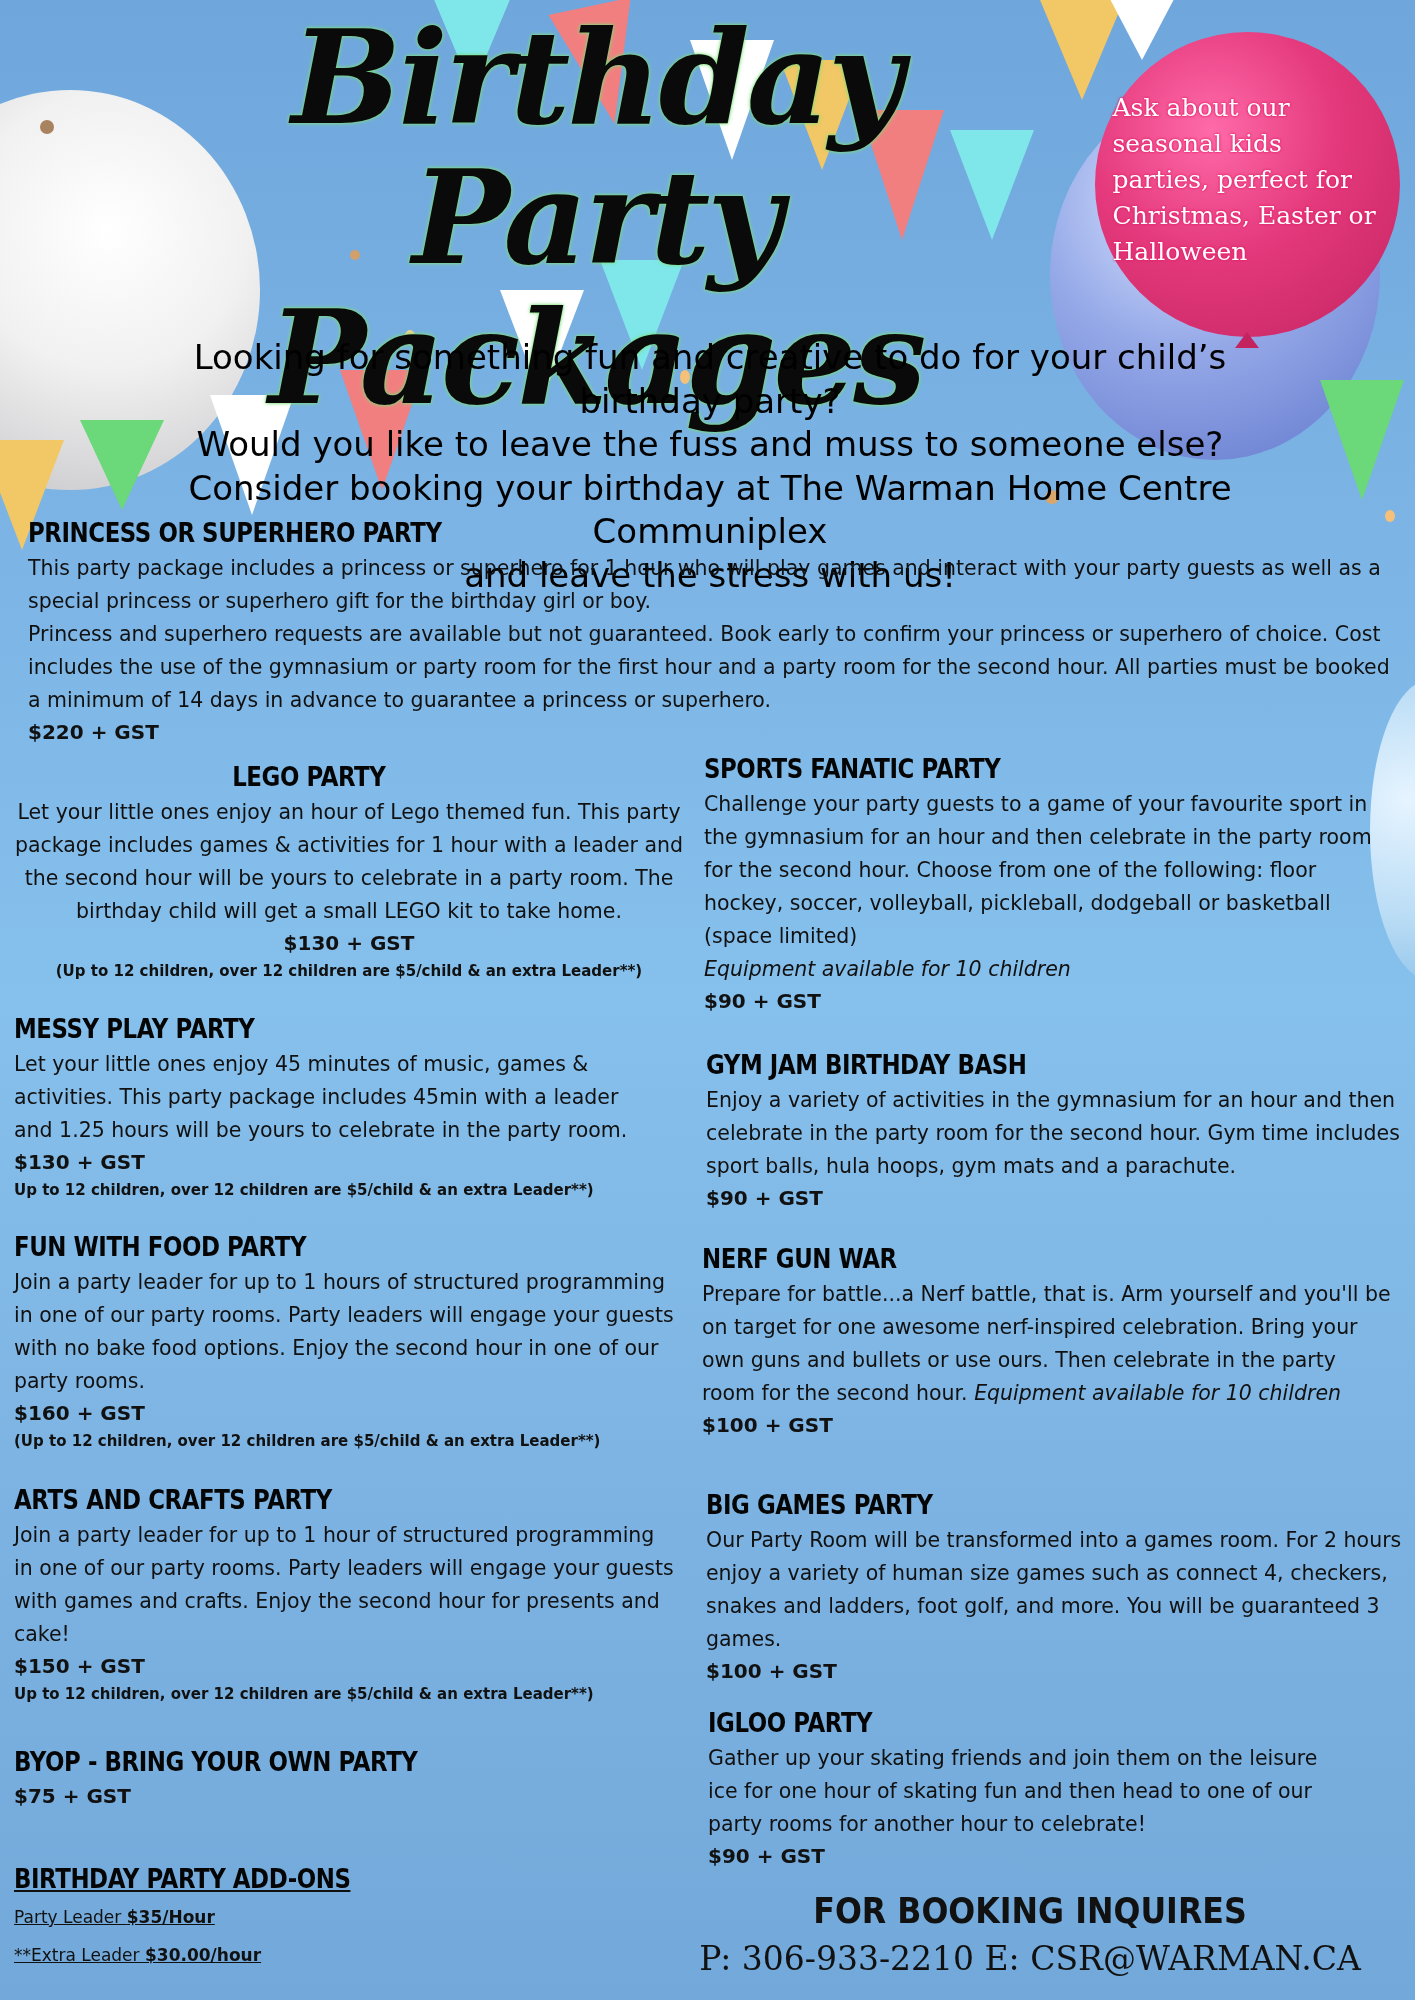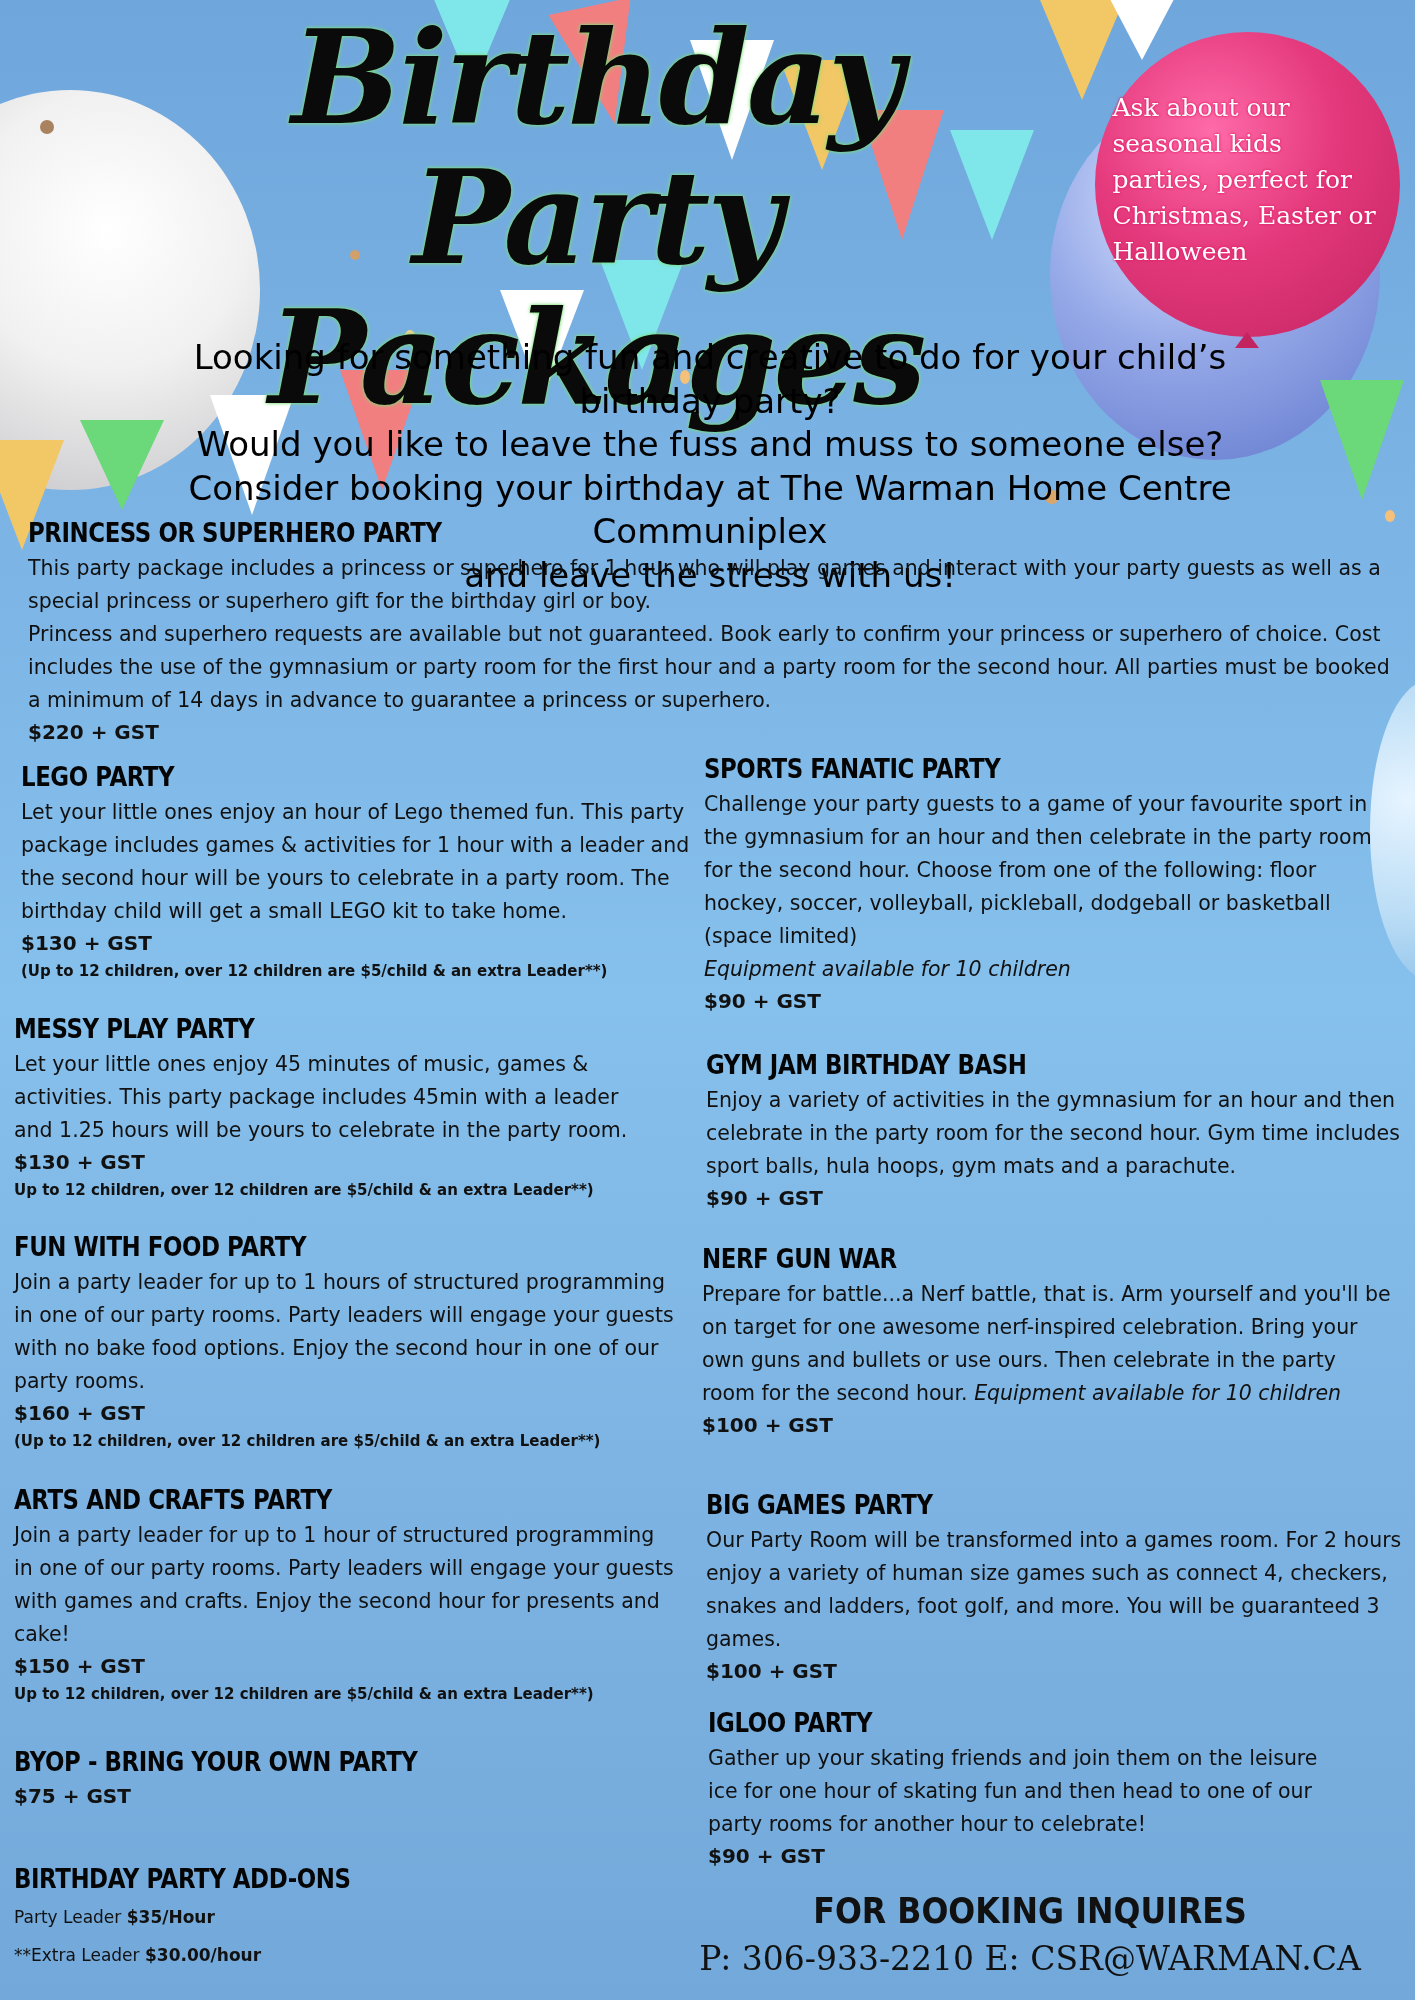--- a/index.html
+++ b/index.html
@@ -107,21 +107,21 @@
   <div>and leave the stress with us!</div>
 </div>
 
 <div class="section" style="left:28px;top:514px;width:1370px;">
   <h2 class="sec-title">PRINCESS OR SUPERHERO PARTY</h2>
   <p class="body">This party package includes a princess or superhero for 1 hour who will play games and interact with your party guests as well as a special princess or superhero gift for the birthday girl or boy.</p>
   <p class="body">Princess and superhero requests are available but not guaranteed. Book early to confirm your princess or superhero of choice. Cost includes the use of the gymnasium or party room for the first hour and a party room for the second hour. All parties must be booked a minimum of 14 days in advance to guarantee a princess or superhero.</p>
   <p class="price">$220 + GST</p>
 </div>
 
-<div class="section" style="left:21px;top:758px;width:670px;">
+<div class="section" style="left:14px;top:758px;width:670px;text-align:center;">
   <h2 class="sec-title">LEGO PARTY</h2>
   <p class="body">Let your little ones enjoy an hour of Lego themed fun. This party package includes games &amp; activities for 1 hour with a leader and the second hour will be yours to celebrate in a party room. The birthday child will get a small LEGO kit to take home.</p>
   <p class="price">$130 + GST</p>
   <p class="note">(Up to 12 children, over 12 children  are $5/child  &amp; an extra  Leader**)</p>
 </div>
 
 <div class="section" style="left:14px;top:1010px;width:640px;">
   <h2 class="sec-title">MESSY  PLAY PARTY</h2>
   <p class="body">Let your little ones enjoy  45 minutes of music, games &amp; activities. This party package includes 45min with a leader and 1.25 hours will be yours to celebrate in the party room.</p>
   <p class="price">$130 + GST</p>
@@ -140,21 +140,21 @@
   <p class="body">Join a party leader for up to 1 hour of structured programming in one of our party rooms. Party leaders will engage your guests with  games and crafts. Enjoy the second hour for presents and cake!</p>
   <p class="price">$150 + GST</p>
   <p class="note">Up to 12 children, over 12 children are $5/child &amp; an extra Leader**)</p>
 </div>
 
 <div class="section" style="left:14px;top:1743px;width:660px;">
   <h2 class="sec-title">BYOP - BRING YOUR OWN PARTY</h2>
   <p class="price">$75 + GST</p>
 </div>
 
-<div class="section" style="left:14px;top:1860px;width:660px;">
+<div class="section" style="left:14px;top:1860px;width:660px;text-decoration:underline;">
   <h2 class="sec-title">BIRTHDAY PARTY ADD-ONS</h2>
   <p class="addon-line">
     <span>Party Leader  </span><b>$35/Hour</b>
   </p>
   <p class="addon-line">
     <span>**Extra Leader </span><b>$30.00/hour</b>
   </p>
 </div>
 
 <div class="section" style="left:704px;top:750px;width:690px;">

